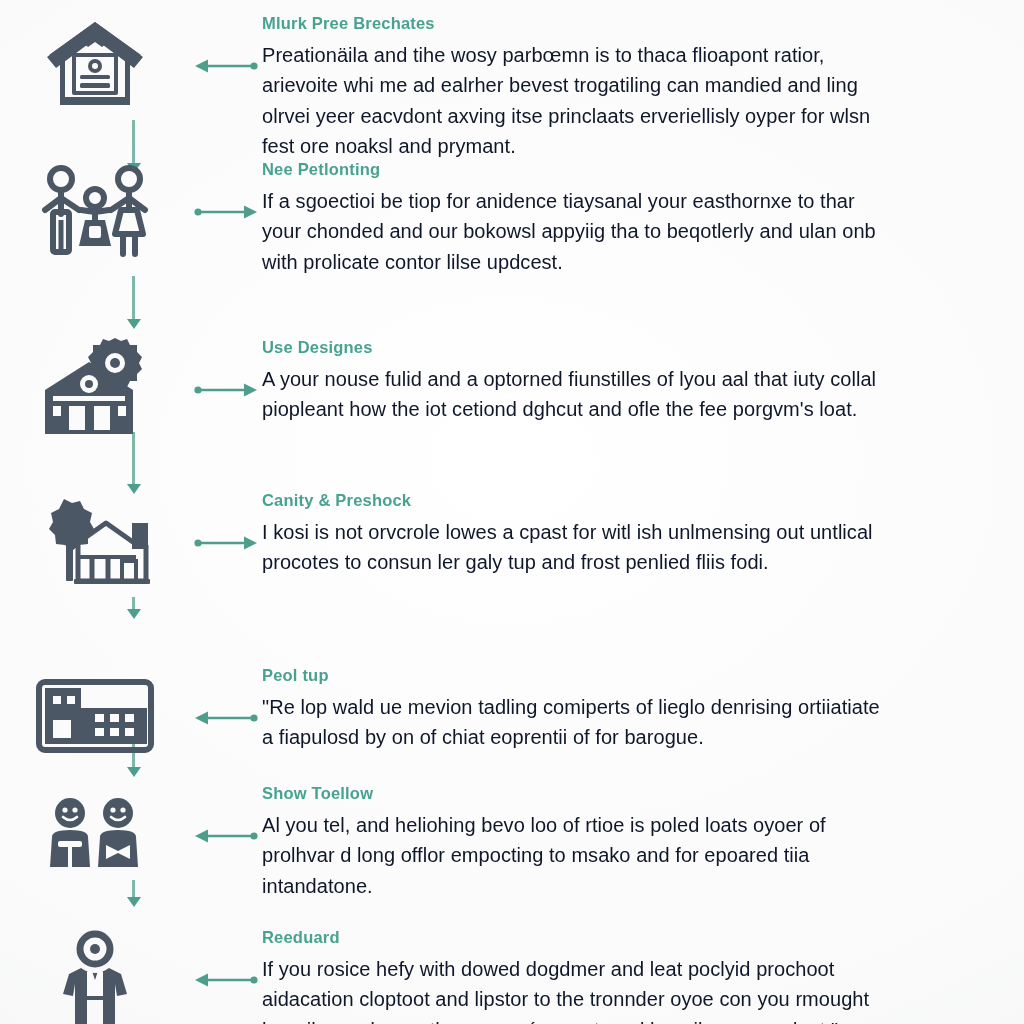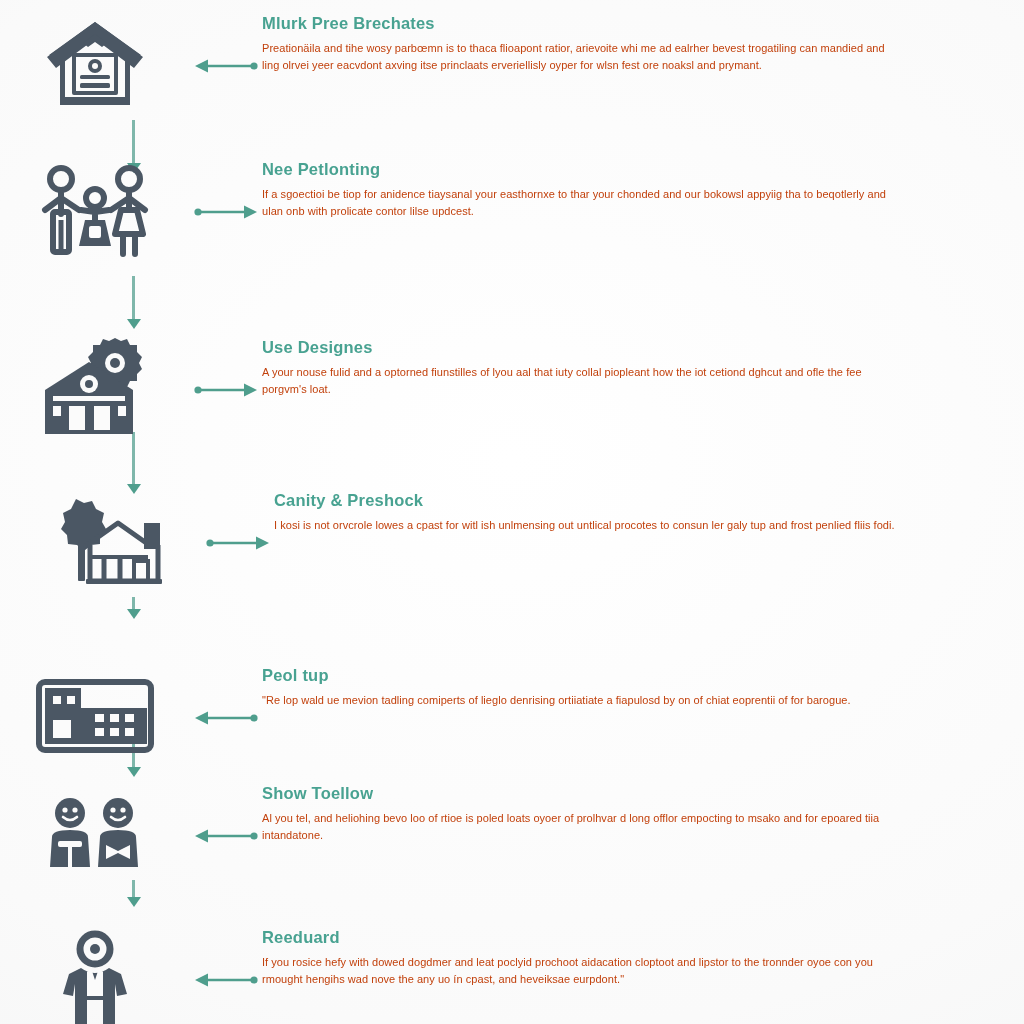--- a/index.html
+++ b/index.html
@@ -88,22 +88,22 @@
   .step-title {
     color: #48a291;
     font-size: 16.5px;
     font-weight: bold;
     letter-spacing: 0.2px;
     margin-bottom: 7px;
     filter: blur(0.25px);
   }
 
   .step-body {
-    color: #c2410c;
-    font-size: 11px;
+    color: #0f172a;
+    font-size: 20px;
     line-height: 1.52;
     letter-spacing: 0.05px;
     max-width: 630px;
     filter: blur(0.3px);
   }
 
   
   .vline {
     position: absolute;
     left: 0;
@@ -220,21 +220,21 @@
           <line class="arrow-stroke" x1="6" y1="9" x2="53" y2="9"></line>
           <path class="arrow-fill" d="M64 9 L51 2.5 L51 15.5 Z"></path>
           <circle class="arrow-fill" cx="5" cy="9" r="3.6"></circle>
         </svg>
       </div>
       <div class="text-cell">
         <div class="step-title">Use Designes</div>
         <div class="step-body">A your nouse fulid and a optorned fiunstilles of lyou aal that iuty collal piopleant how the iot cetiond dghcut and ofle the fee porgvm's loat.</div>
       </div>
     </div>
-    <div class="step" style="top: 487px; padding-left: 12px;">
+    <div class="step" style="top: 487px;">
       <div class="icon-cell">
         <svg width="118" height="96" viewBox="0 0 118 96">
 
     <path class="icon-fill" d="M28 4 L36 8 L44 6 L48 14 L56 18 L54 27 L58 34 L52 40 L52 49 L43 50 L36 56 L29 50 L20 49 L19 40 L13 34 L17 27 L15 18 L23 14 L27 6 Z"></path>
     <rect class="icon-fill" x="30" y="50" width="7" height="36" rx="1"></rect>
 
     <path class="icon-stroke" stroke-width="5" stroke-linejoin="round" d="M36 52 L70 28 L104 52"></path>
     <path class="icon-stroke" stroke-width="5" d="M42 50 L42 86 L110 86 L110 50"></path>
     <rect class="icon-fill" x="38" y="84" width="76" height="5" rx="1"></rect>
     <line class="icon-stroke" stroke-width="4" x1="44" y1="62" x2="100" y2="62"></line>

